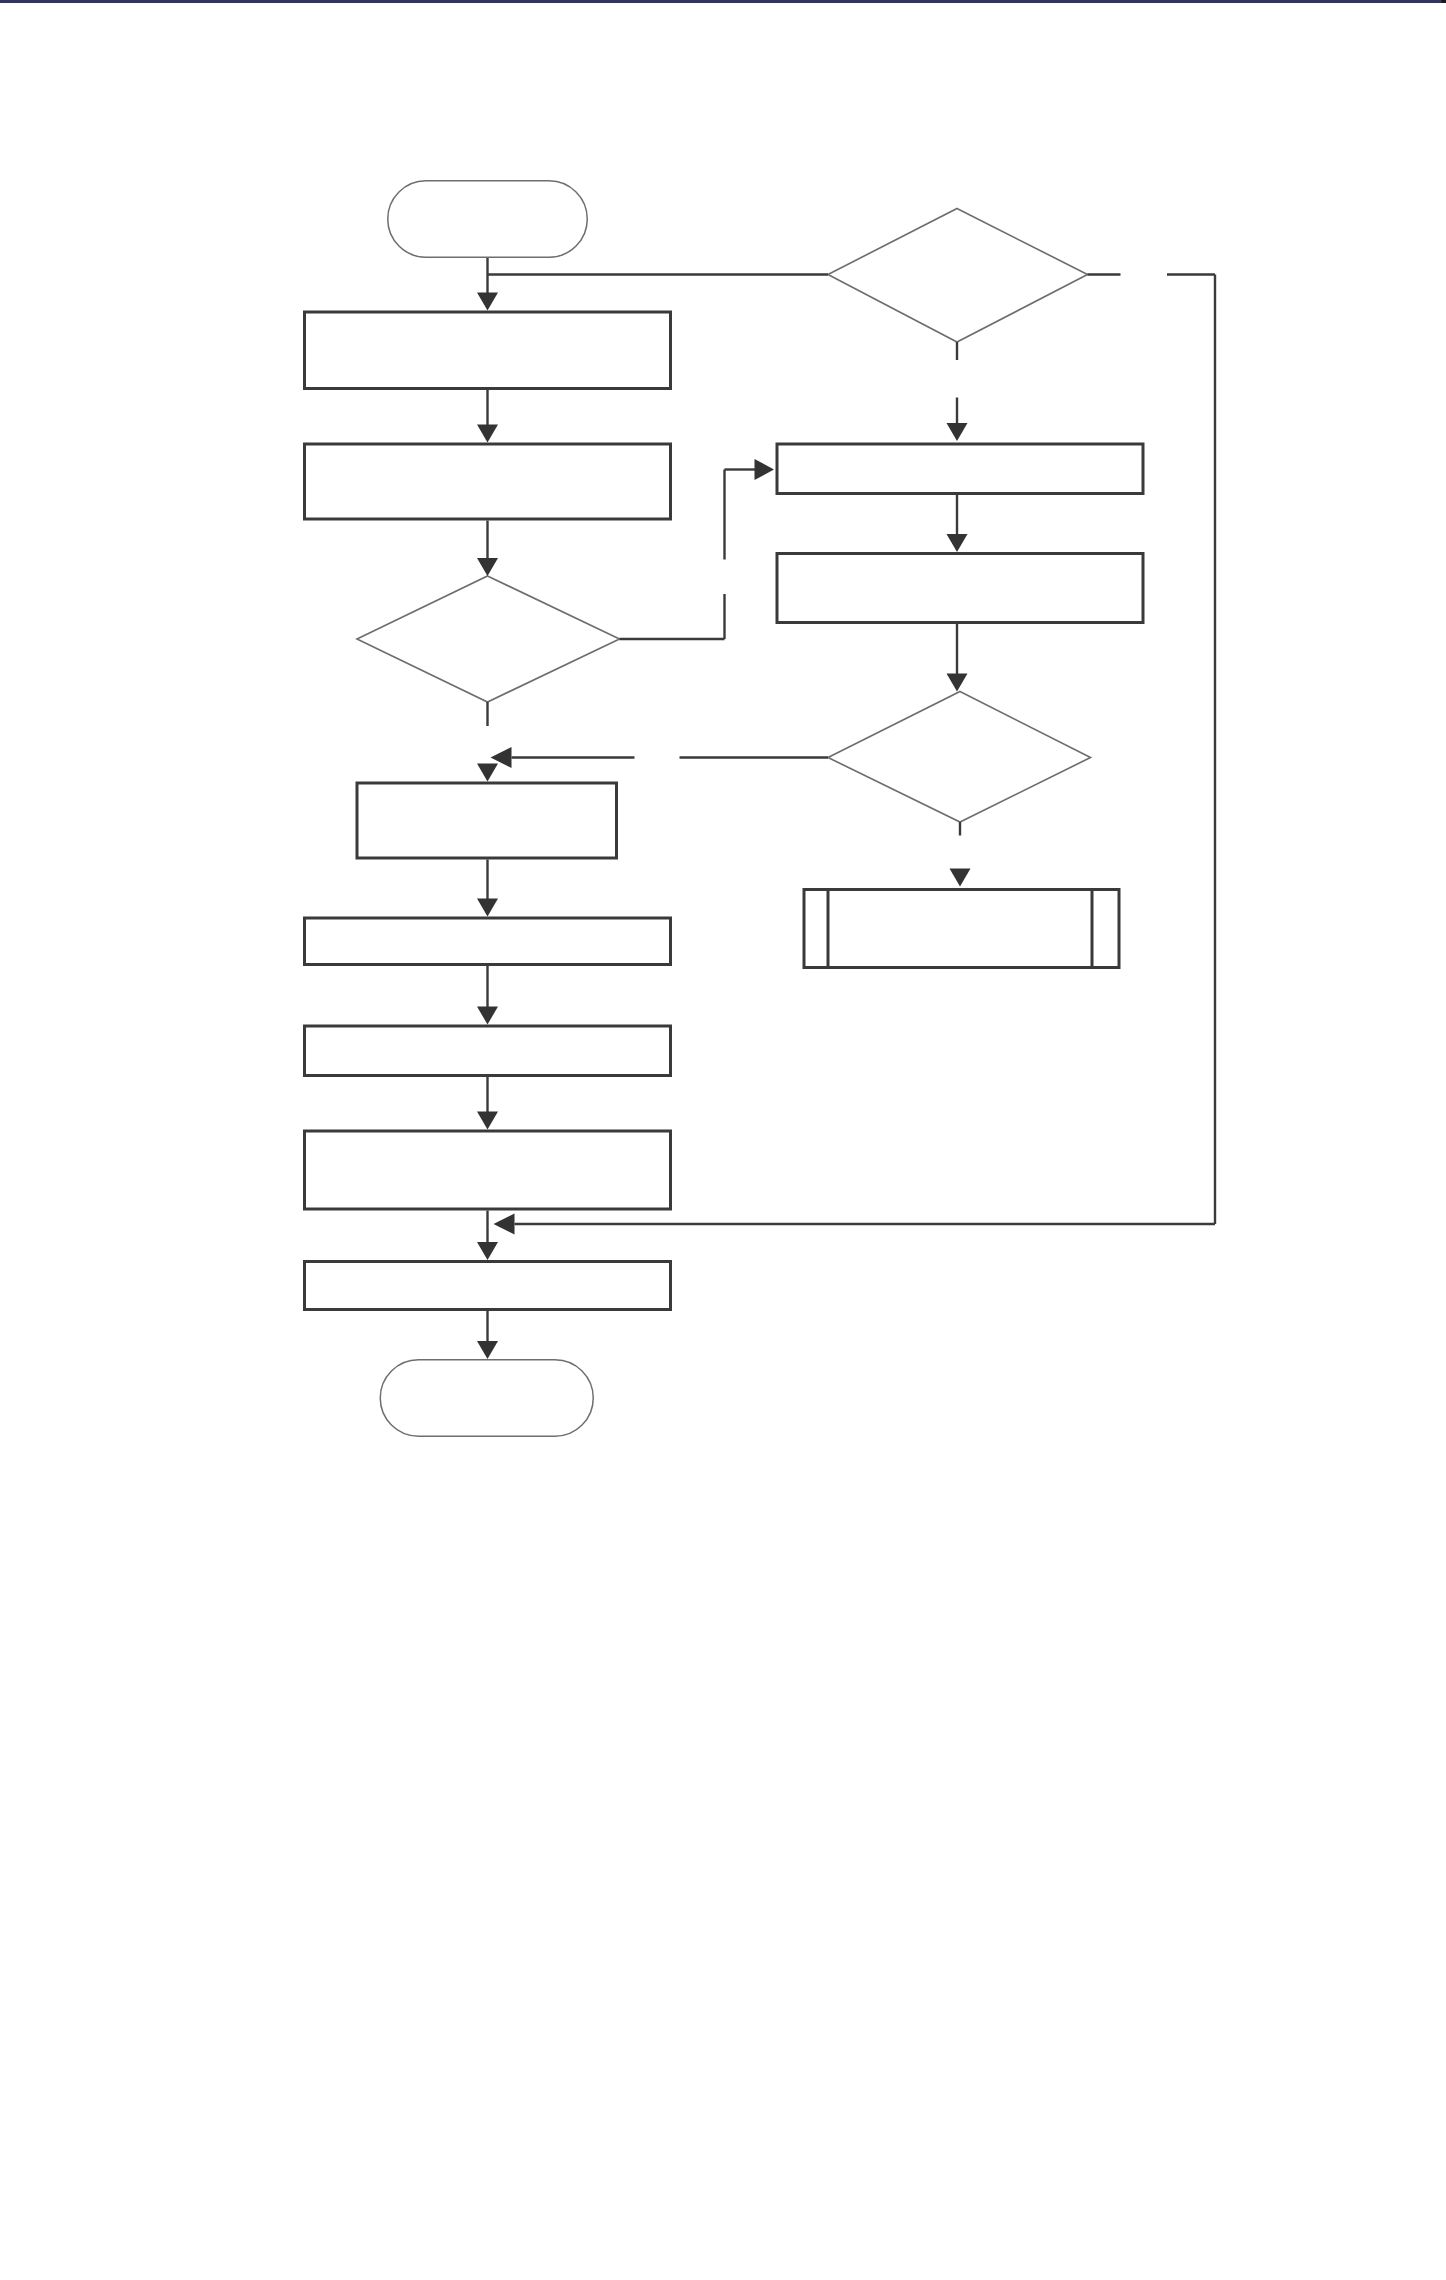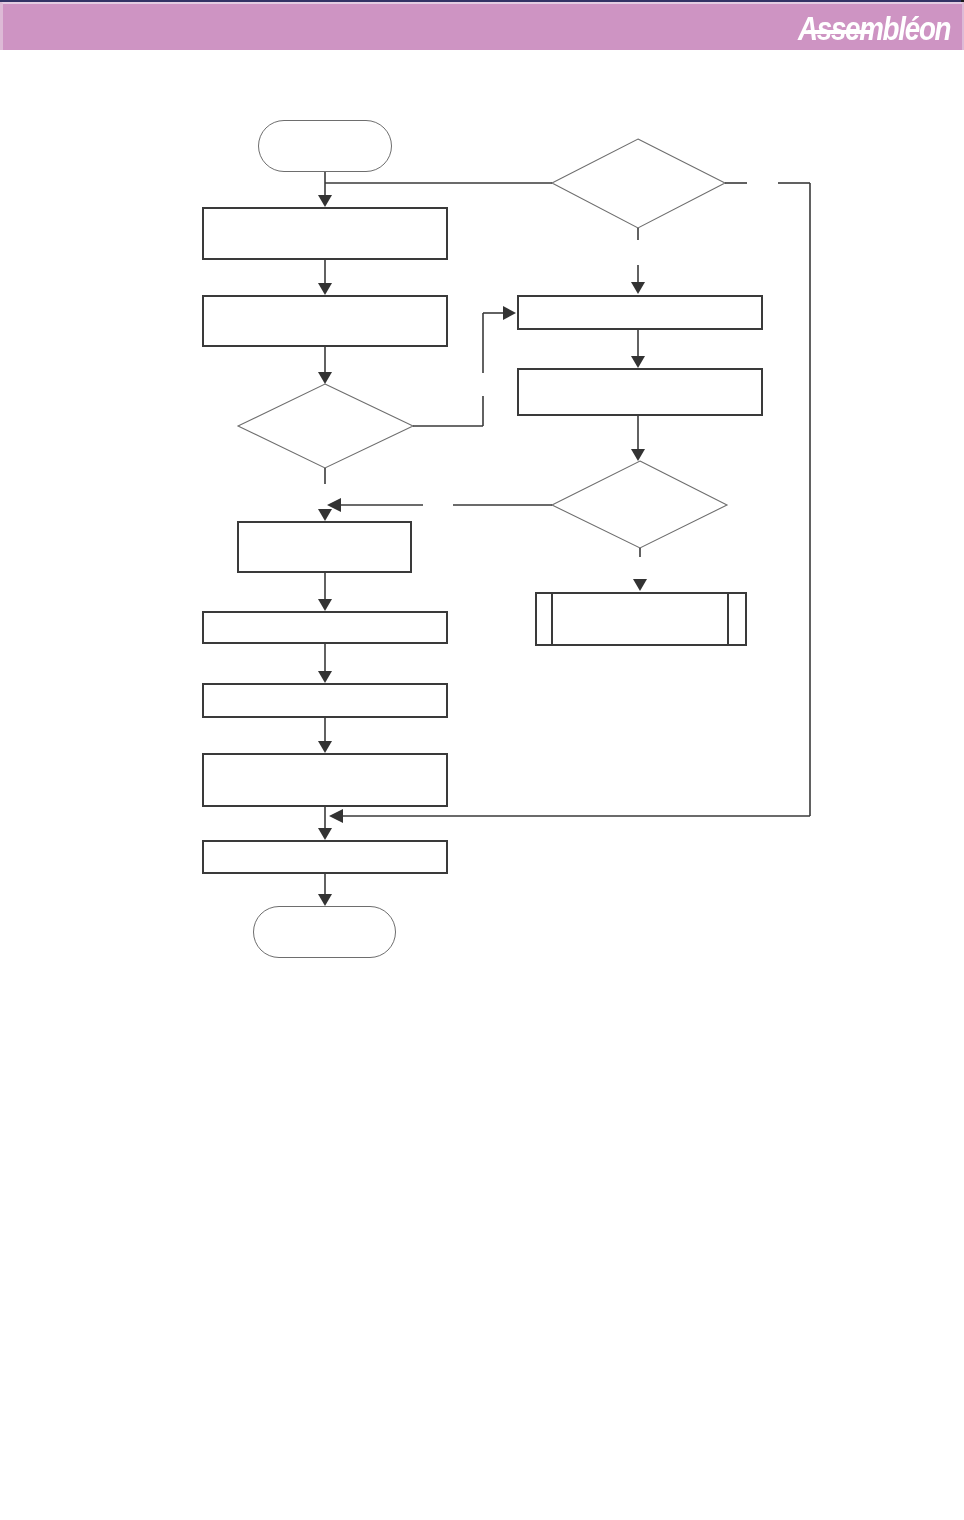--- a/index.html
+++ b/index.html
@@ -80,24 +80,20 @@
   .rule-navy  { background: #333366; }
   .rule-black-left  { left: 0;   top: 1012; width: 169px; }
   .rule-black-right { left: 197px; top: 1012; width: 767px; }
   .rule-navy-footer { left: 0;   top: 1444; width: 961px; }
 </style>
 </head>
 <body>
 
 <div class="page">
 
-  <header class="brandbar">
-    <span class="logo-bar"></span>
-    <span class="logo-text">Assembléon</span>
-  </header>
 
   <div class="fc-stadium" style="left:258px; top:120px; width:134px; height:52px;"></div>
 
   <div class="fc-box" style="left:202px; top:207px; width:246px; height:53px;"></div>
 
   <div class="fc-box" style="left:202px; top:295px; width:246px; height:52px;"></div>
 
   <div class="fc-box" style="left:237px; top:521px; width:175px; height:52px;"></div>
 
   <div class="fc-box" style="left:202px; top:611px; width:246px; height:33px;"></div>

